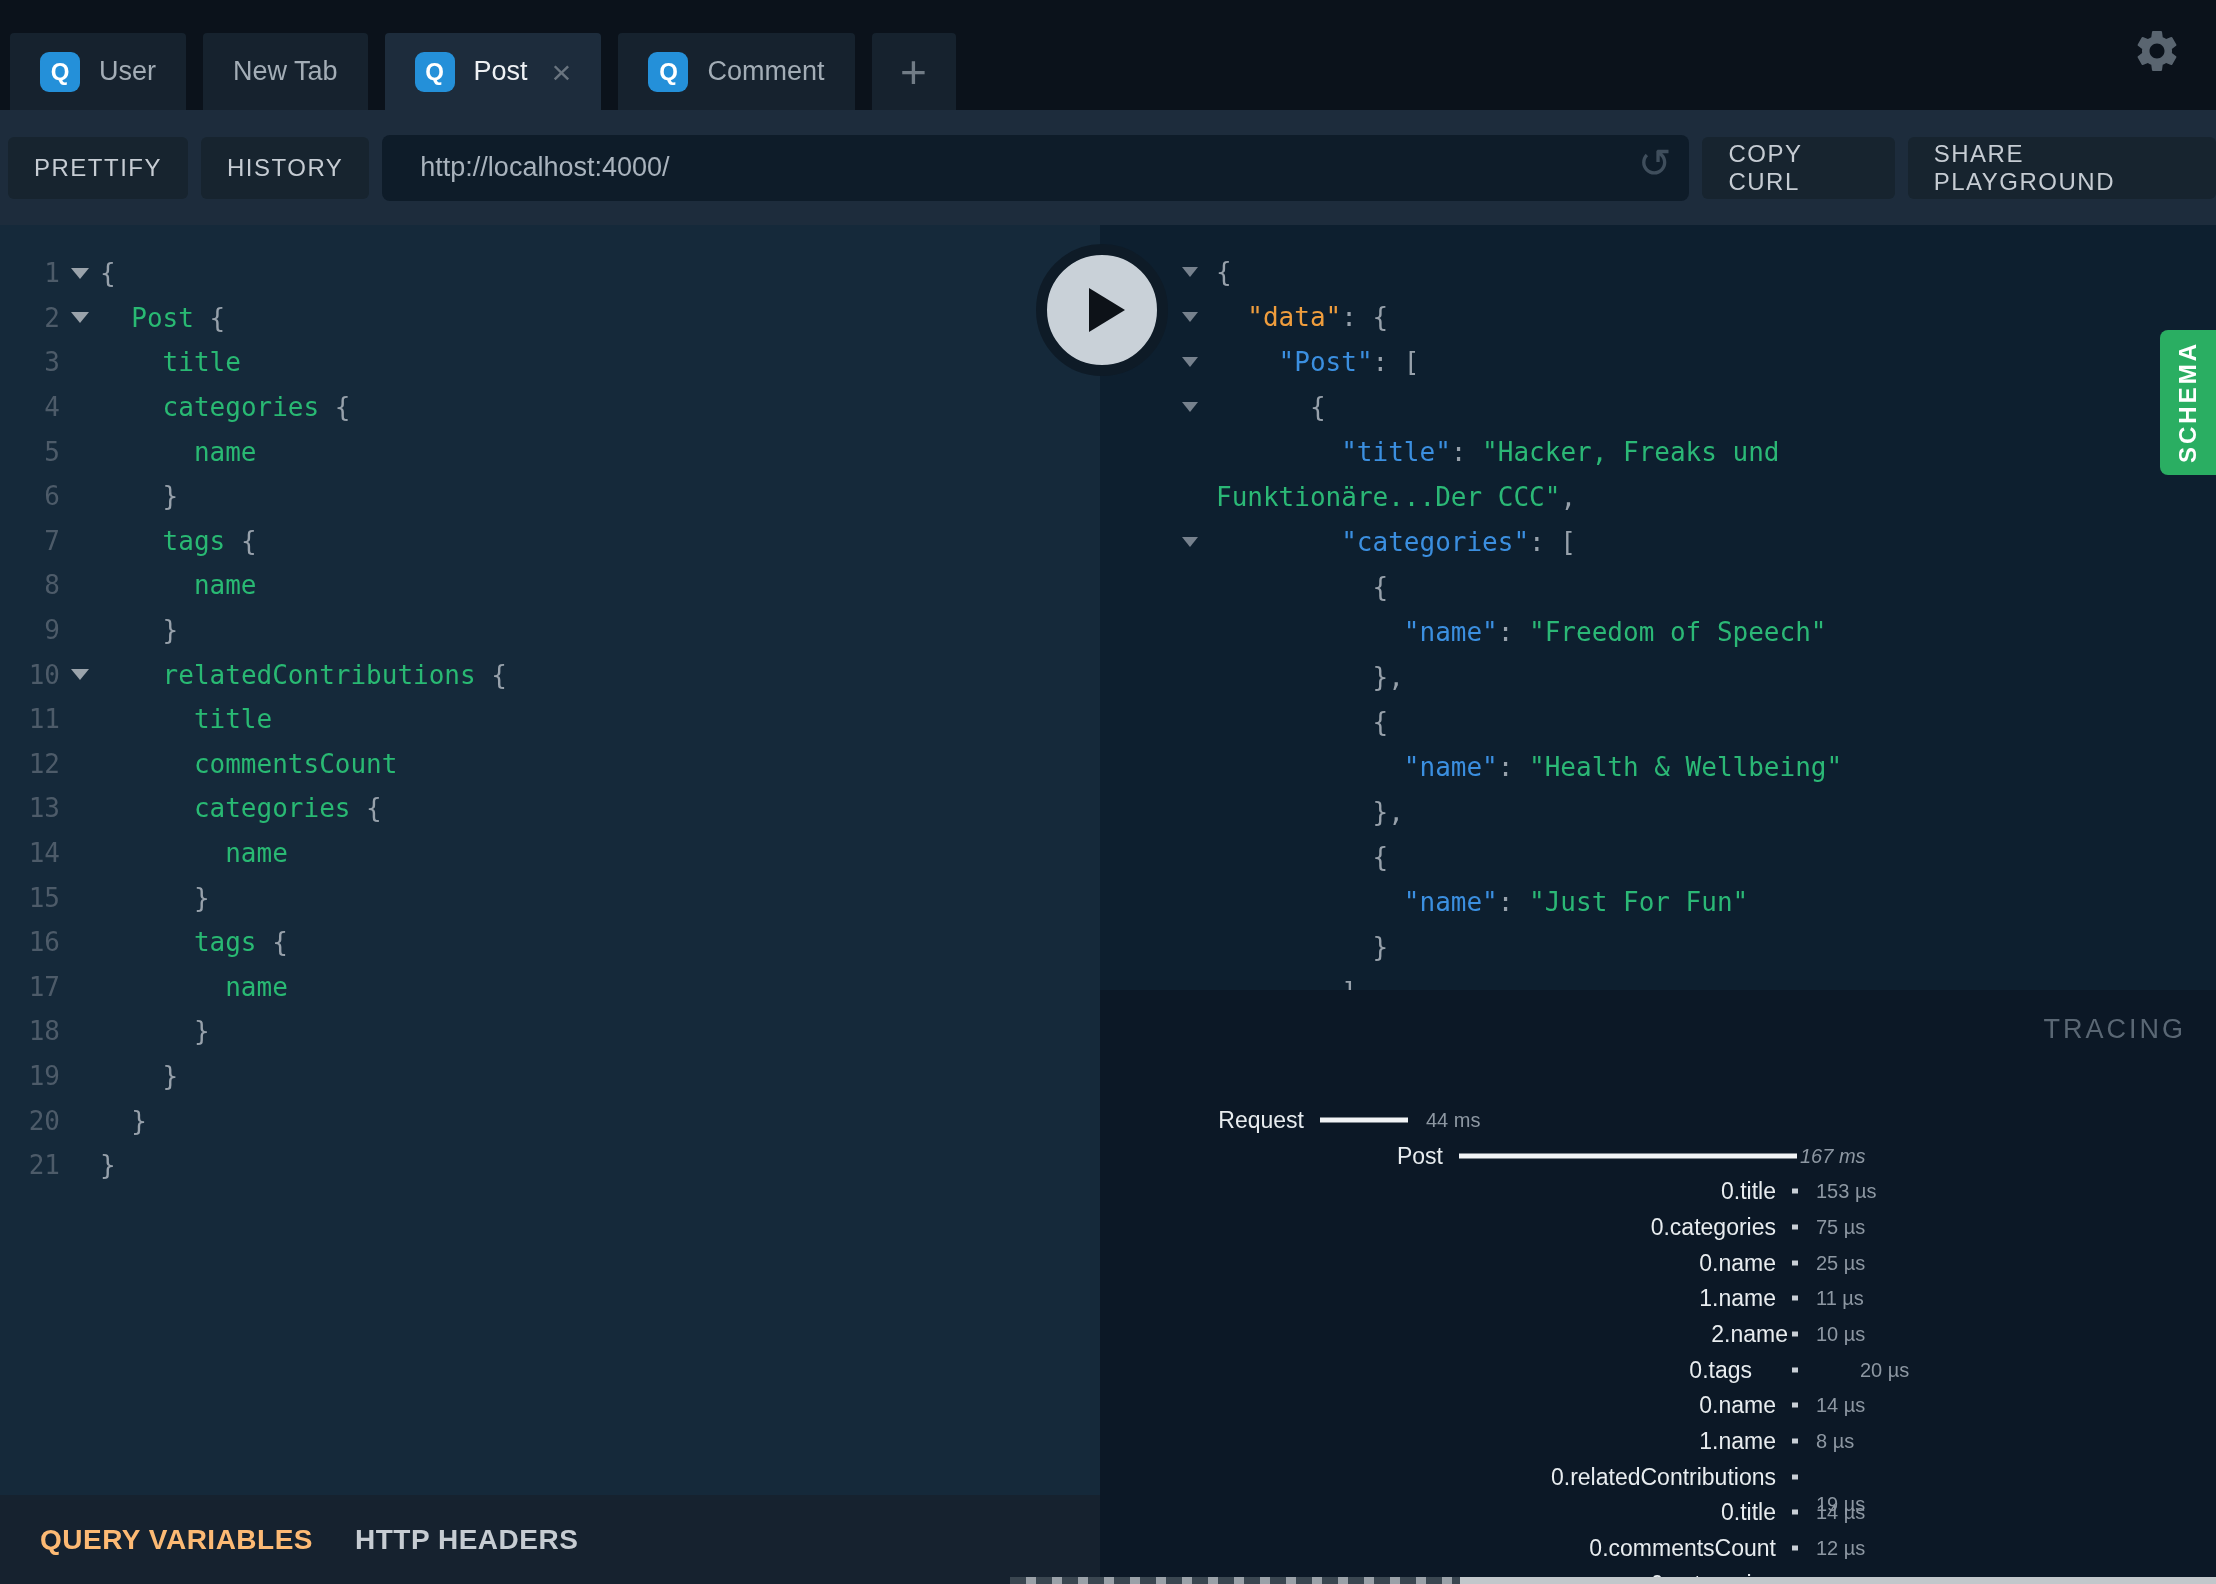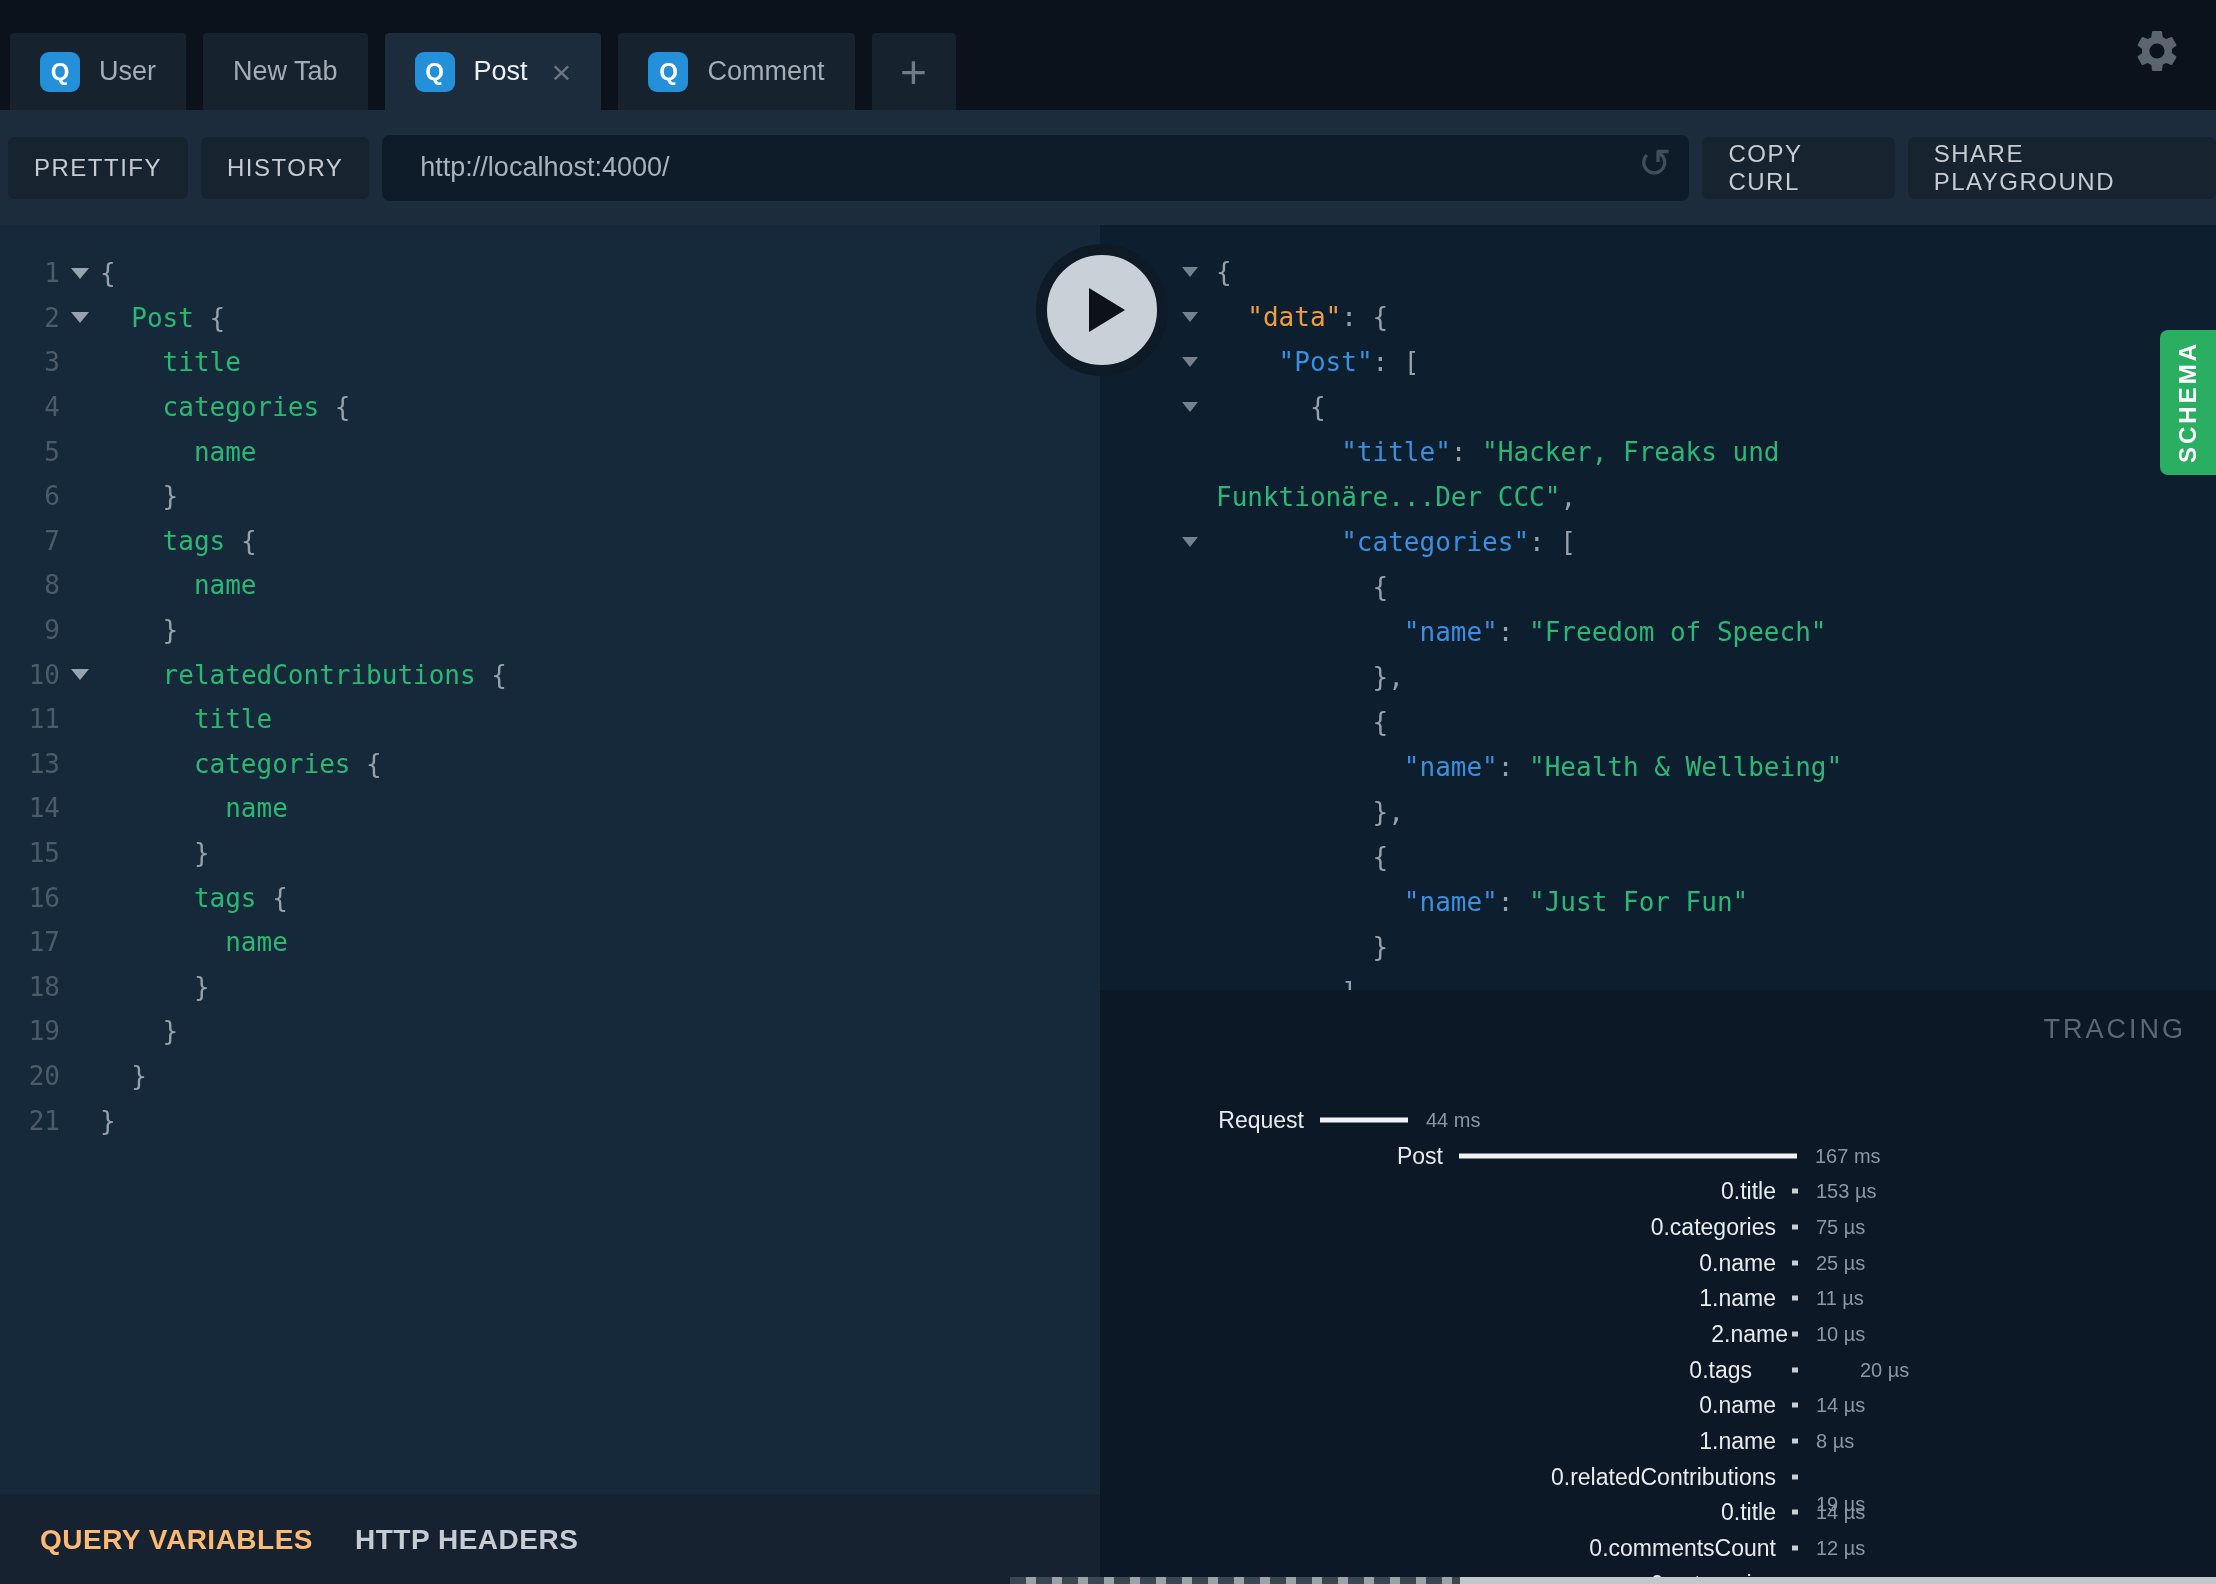--- a/index.html
+++ b/index.html
@@ -170,20 +170,25 @@
         <span class="tri"></span>
       </span>
       <span class="ecode" style="padding-left: 4ch;"><span class="f">relatedContributions </span><span class="p">{</span></span>
     </div>
     <div class="eline">
       <span class="ln">11</span>
       <span class="foldcol"></span>
       <span class="ecode" style="padding-left: 6ch;"><span class="f">title</span></span>
     </div>
     <div class="eline">
+      <span class="ln">12</span>
+      <span class="foldcol"></span>
+      <span class="ecode" style="padding-left: 6ch;"><span class="f">commentsCount</span></span>
+    </div>
+    <div class="eline">
       <span class="ln">13</span>
       <span class="foldcol"></span>
       <span class="ecode" style="padding-left: 6ch;"><span class="f">categories </span><span class="p">{</span></span>
     </div>
     <div class="eline">
       <span class="ln">14</span>
       <span class="foldcol"></span>
       <span class="ecode" style="padding-left: 8ch;"><span class="f">name</span></span>
     </div>
     <div class="eline">
@@ -316,21 +321,21 @@
   <div class="tracing-title">TRACING</div>
   <div class="trows" id="trows">
       <div class="trow">
         <span class="tlabel" style="right: 912px;">Request</span>
         <span class="tbar" style="left: 220px; width: 88px;"></span>
         <span class="tdur" style="left: 326px;">44 ms</span>
       </div>
       <div class="trow">
         <span class="tlabel" style="right: 773px;">Post</span>
         <span class="tbar" style="left: 359px; width: 338px;"></span>
-        <span class="tdur" style="left: 715px;">167 ms</span>
+        <span class="tdur" style="left: 700px; font-style: italic;">167 ms</span>
       </div>
       <div class="trow">
         <span class="tlabel" style="right: 440px;">0.title</span>
         <span class="tdot" style="left: 692px; width: 6px;"></span>
         <span class="tdur" style="left: 716px;">153 µs</span>
       </div>
       <div class="trow">
         <span class="tlabel" style="right: 440px;">0.categories</span>
         <span class="tdot" style="left: 692px; width: 6px;"></span>
         <span class="tdur" style="left: 716px;">75 µs</span>

